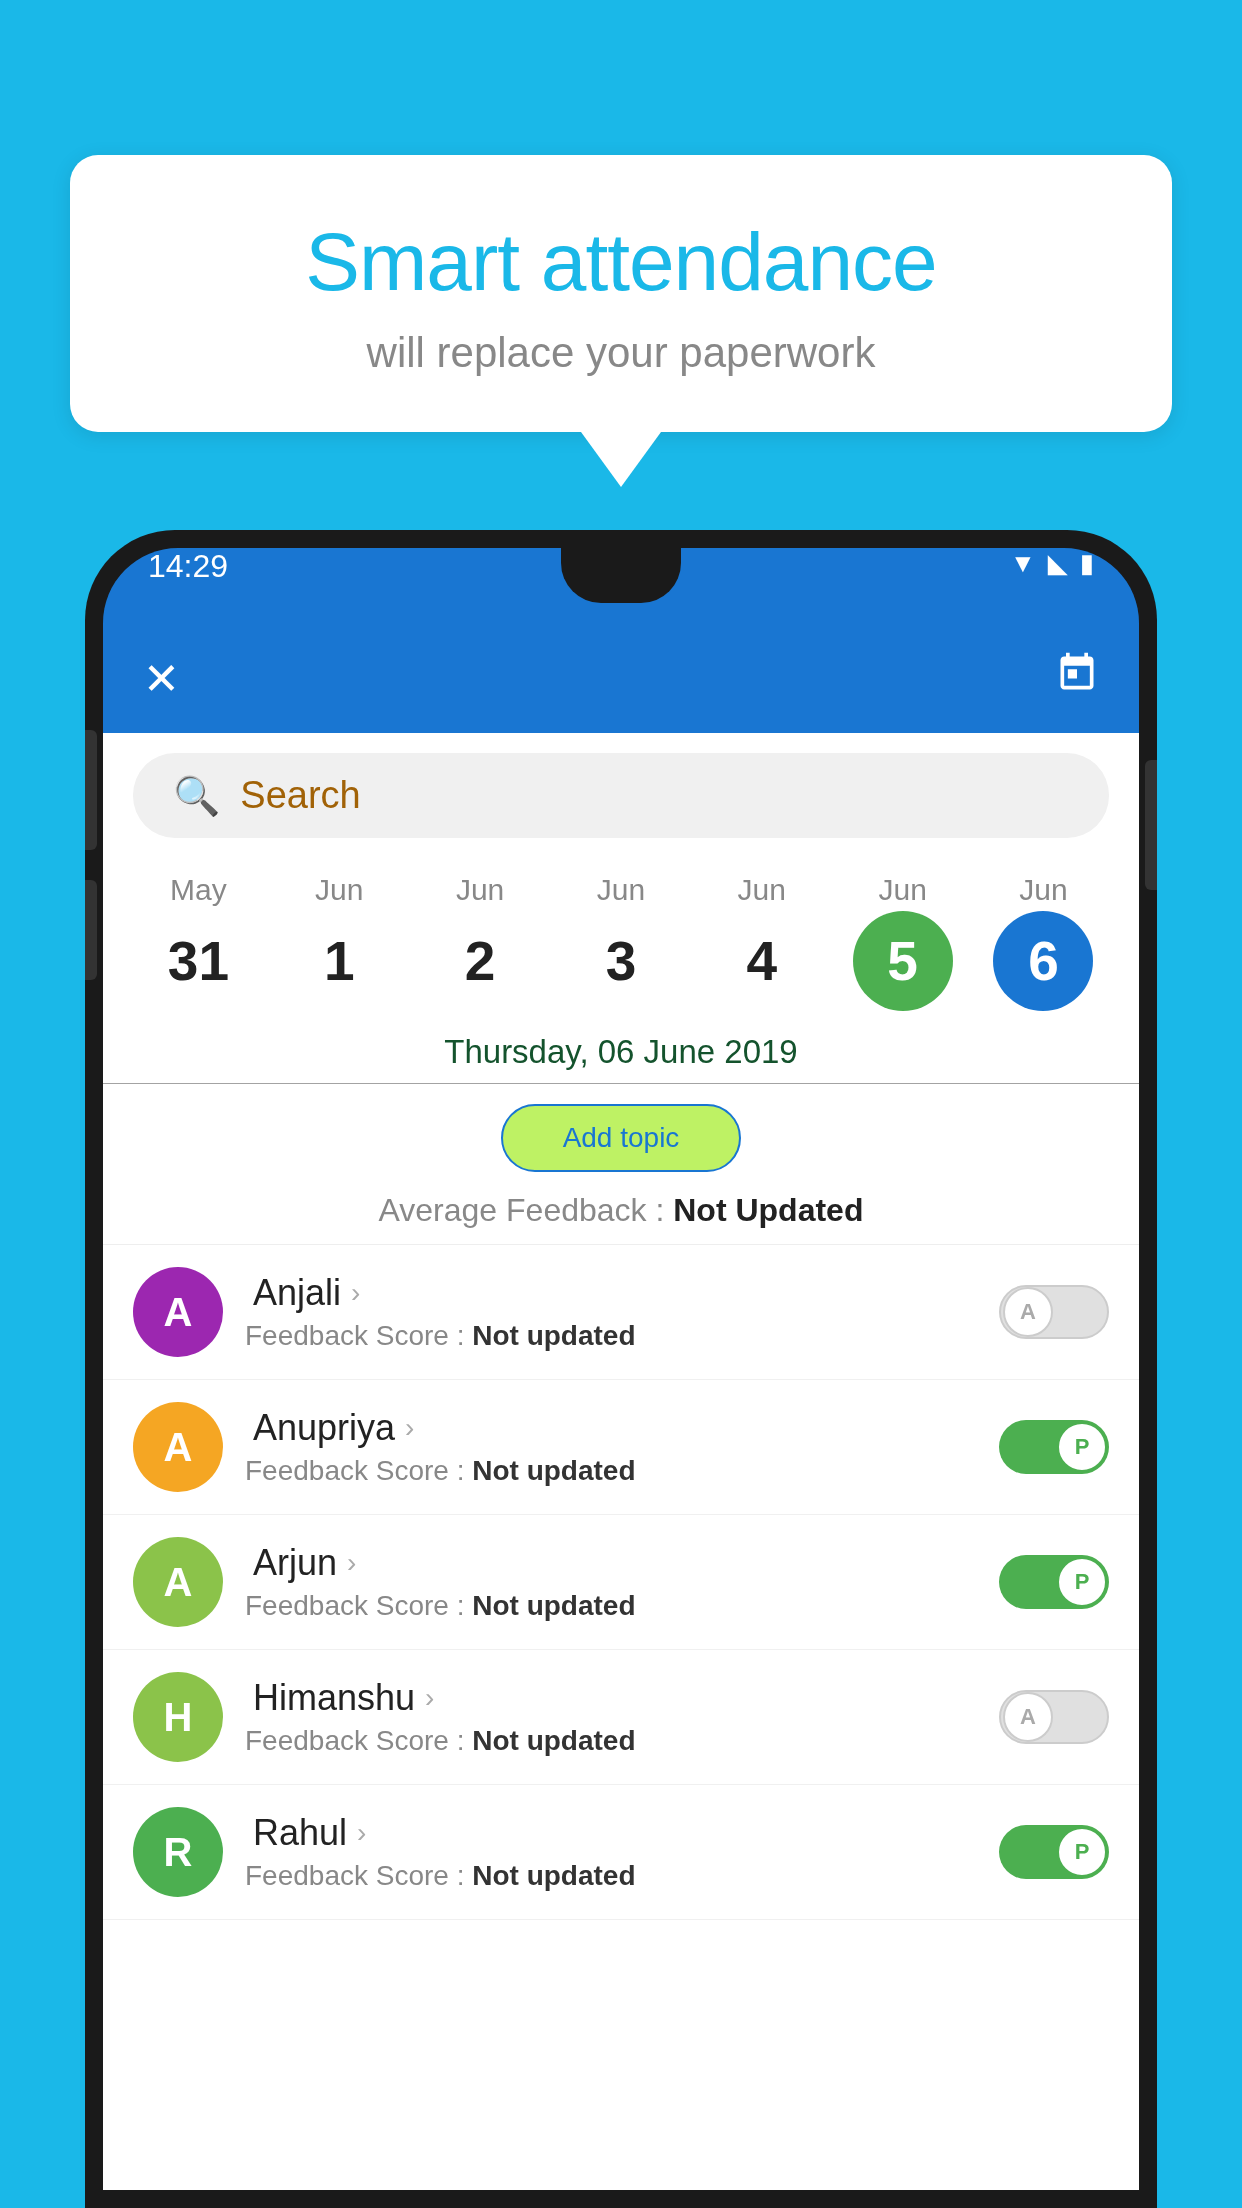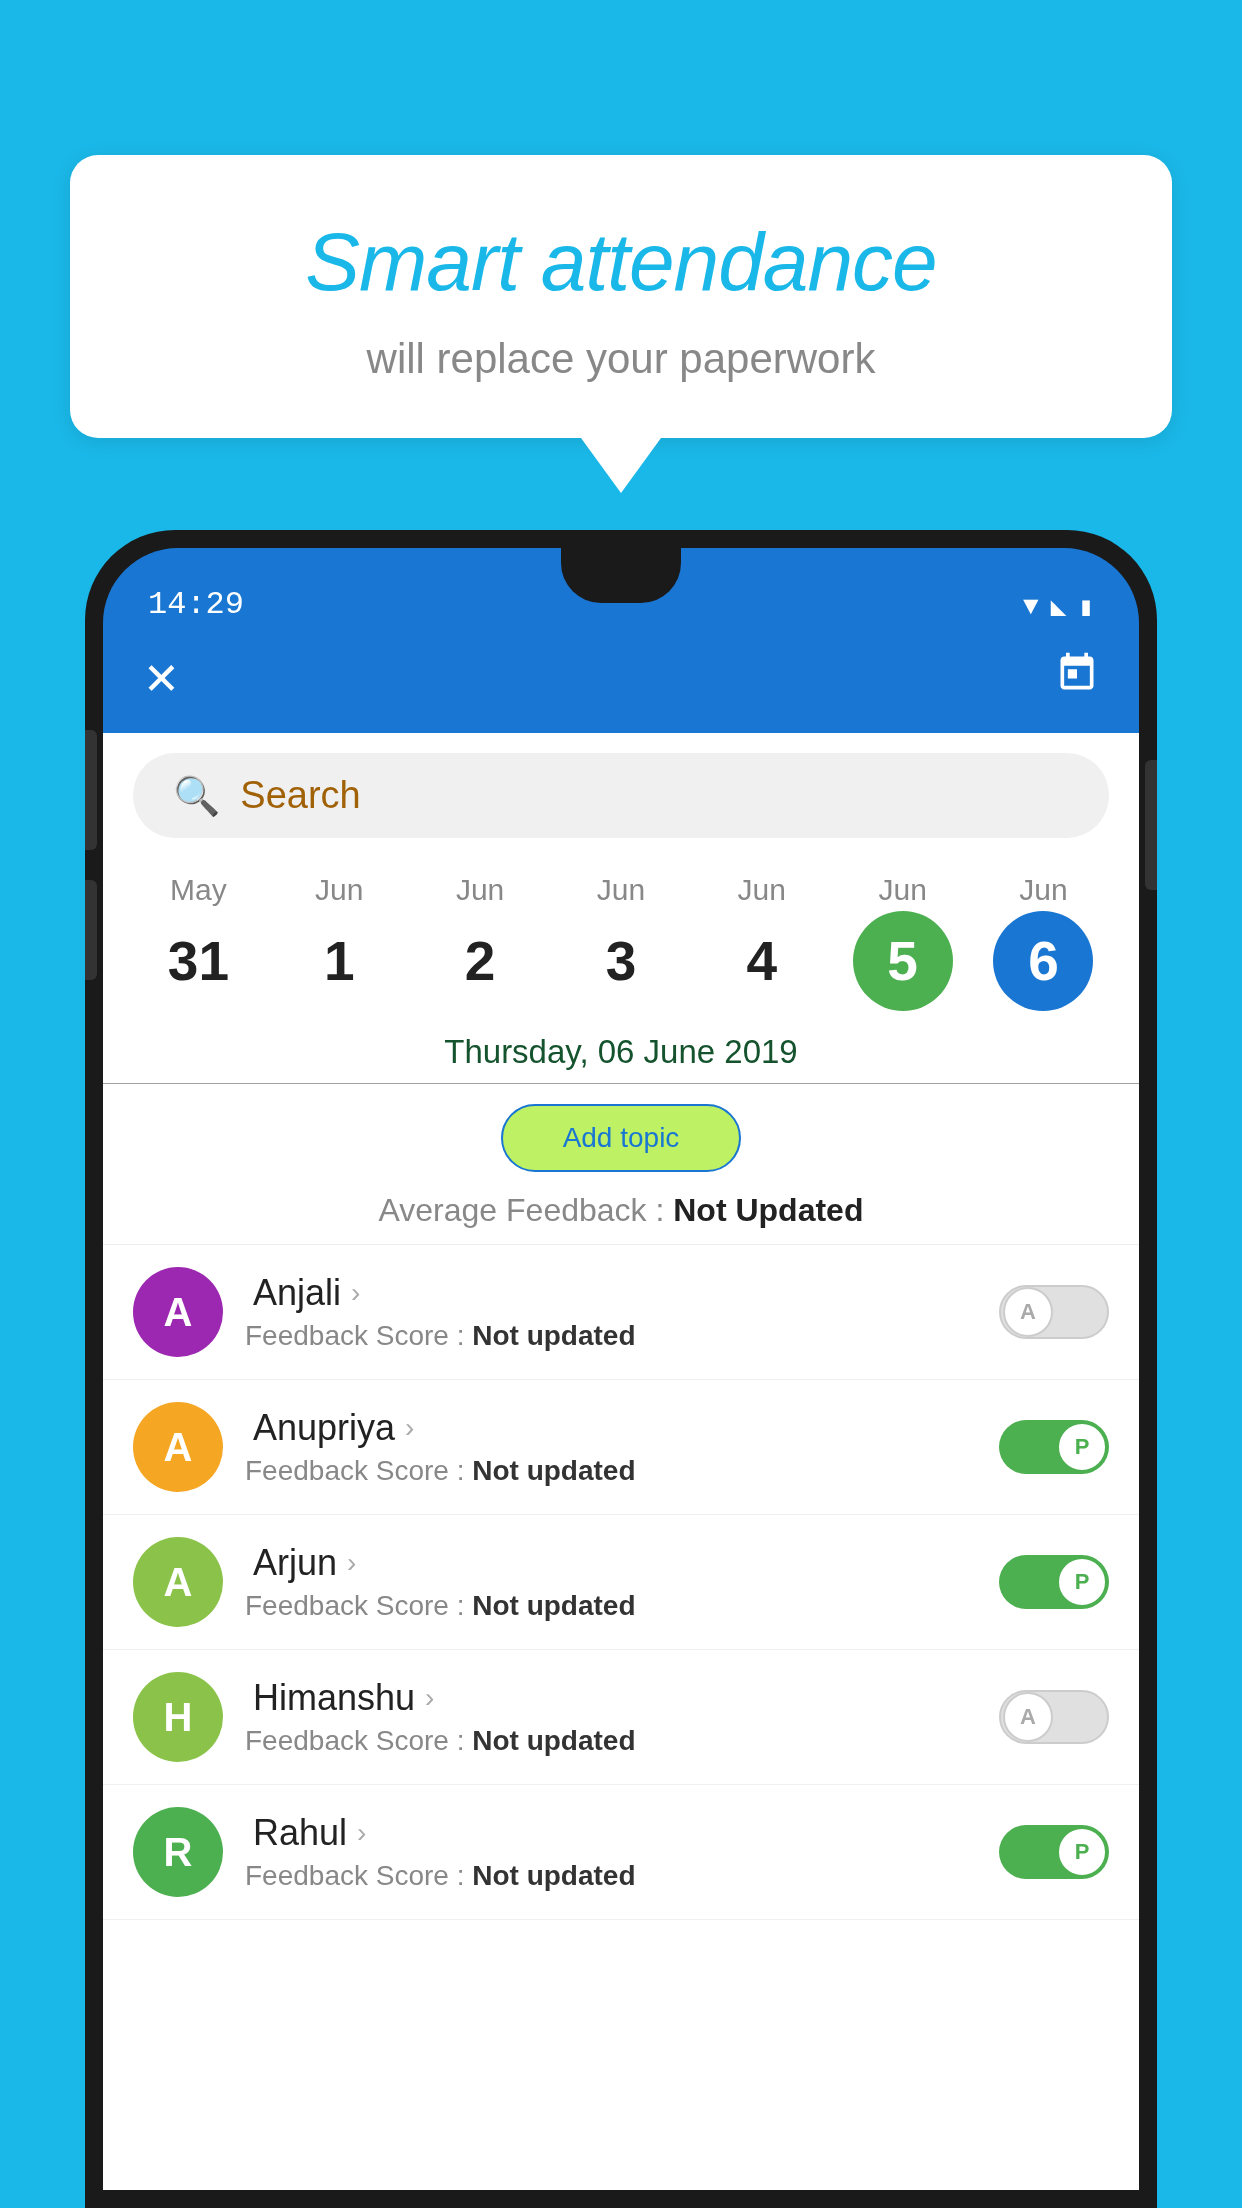--- a/index.html
+++ b/index.html
@@ -30,23 +30,22 @@
       padding: 60px 80px 55px;
       width: 100%;
       text-align: center;
       box-shadow: 0 4px 20px rgba(0,0,0,0.1);
     }
 
     .speech-bubble-title {
       font-size: 82px;
       color: #1ab8e8;
       font-weight: 400;
-      margin-bottom: 26px;
+      margin-bottom: 20px;
       letter-spacing: -1px;
-      font-style: italic;
     }
 
     .speech-bubble-subtitle {
       font-size: 42px;
       color: #888;
       font-weight: 400;
     }
 
     .speech-bubble-tail {
       width: 0;
@@ -76,25 +75,24 @@
       border-radius: 75px 75px 0 0;
       overflow: hidden;
       position: relative;
     }
 
     
     .status-bar {
       background: #1976d2;
       height: 75px;
       display: flex;
-      align-items: flex-end;
+      align-items: flex-start;
       justify-content: space-between;
       padding: 0 45px;
       position: relative;
-      font-family: Liberation Mono, monospace;
     }
 
     .status-time {
       color: white;
       font-size: 32px;
       font-weight: 500;
     }
 
     .status-icons {
       display: flex;

